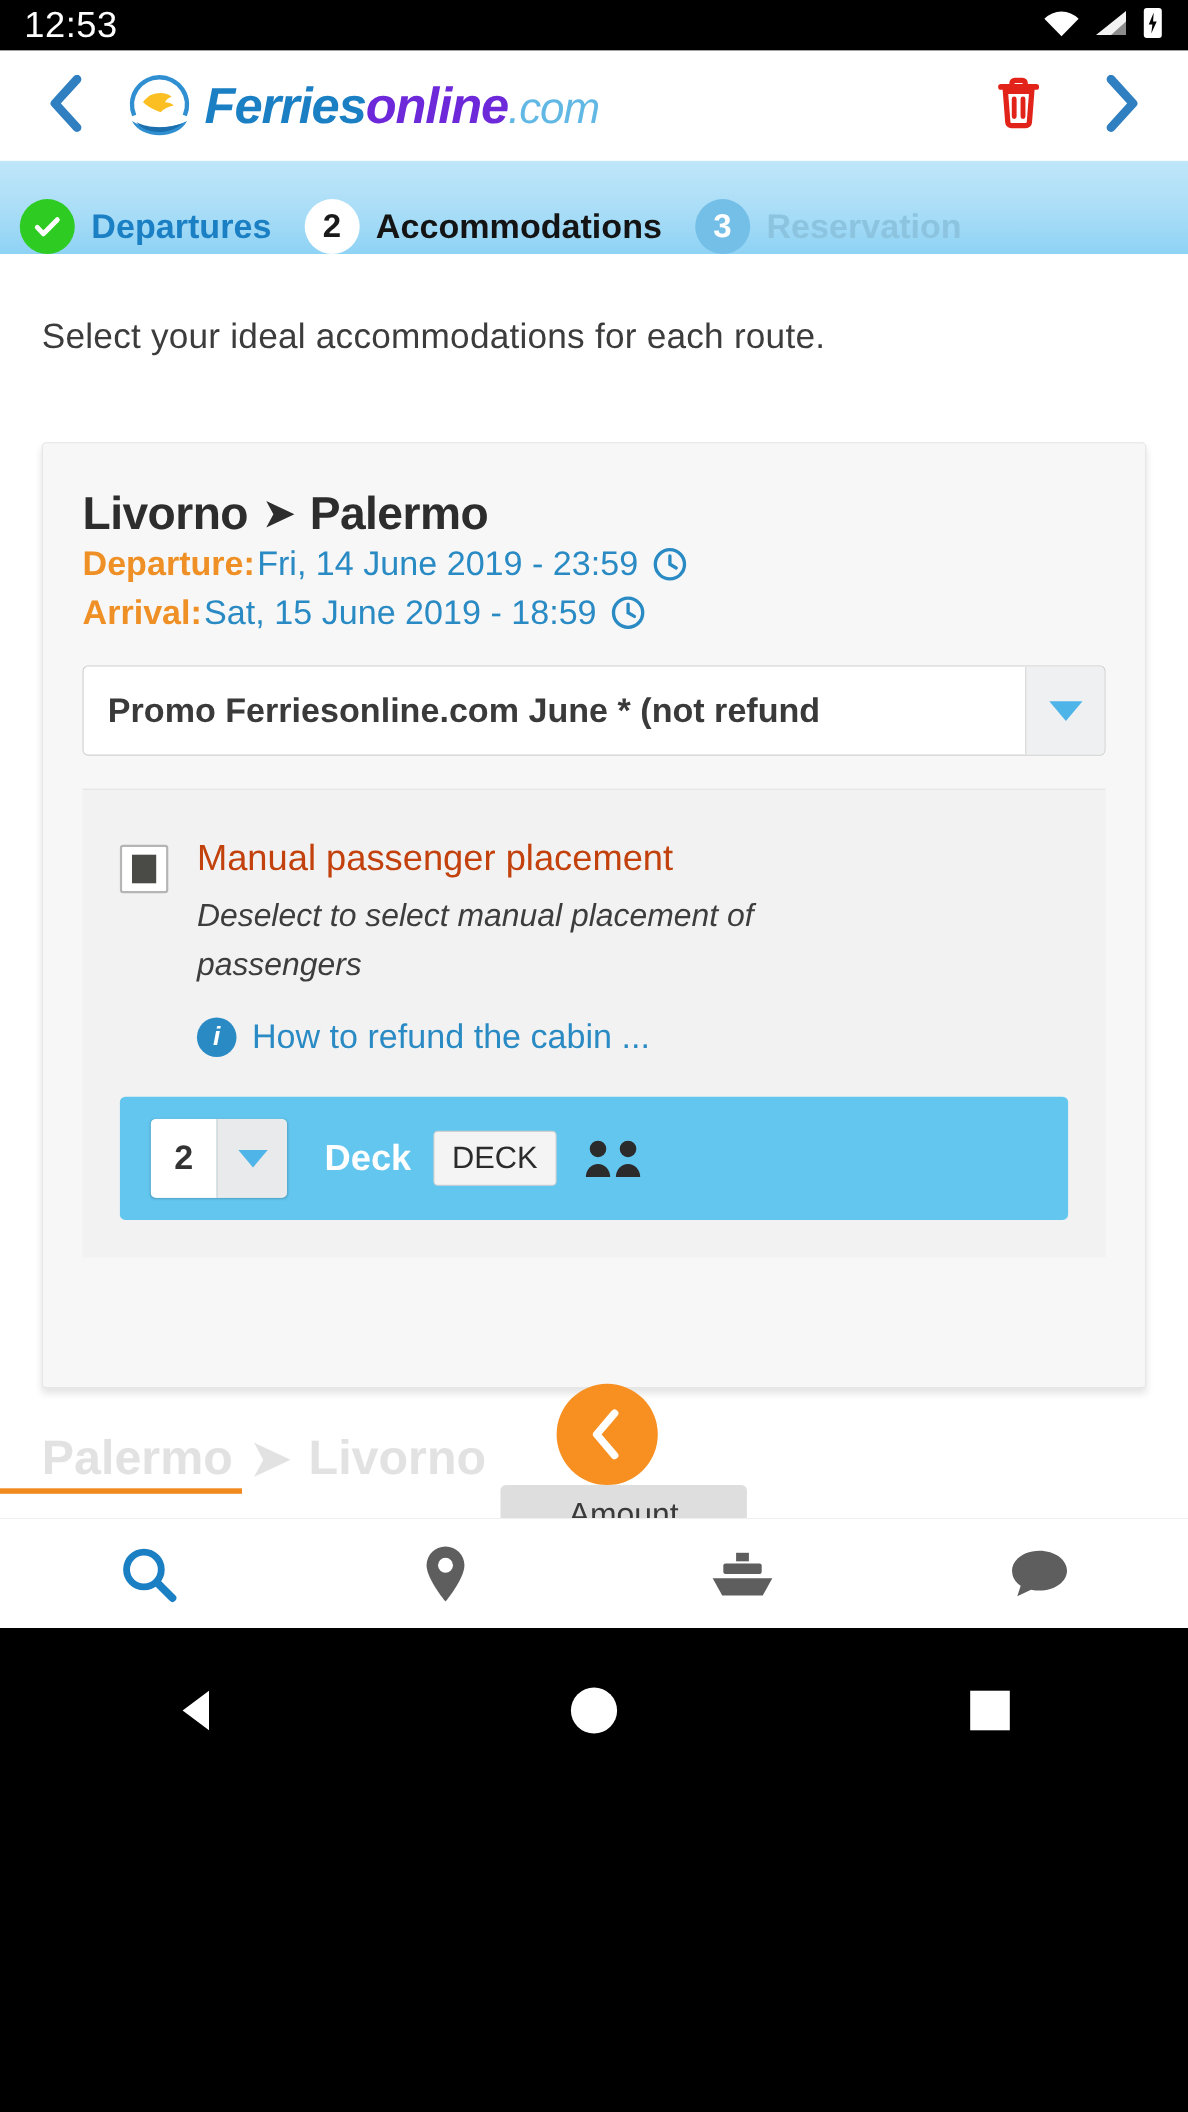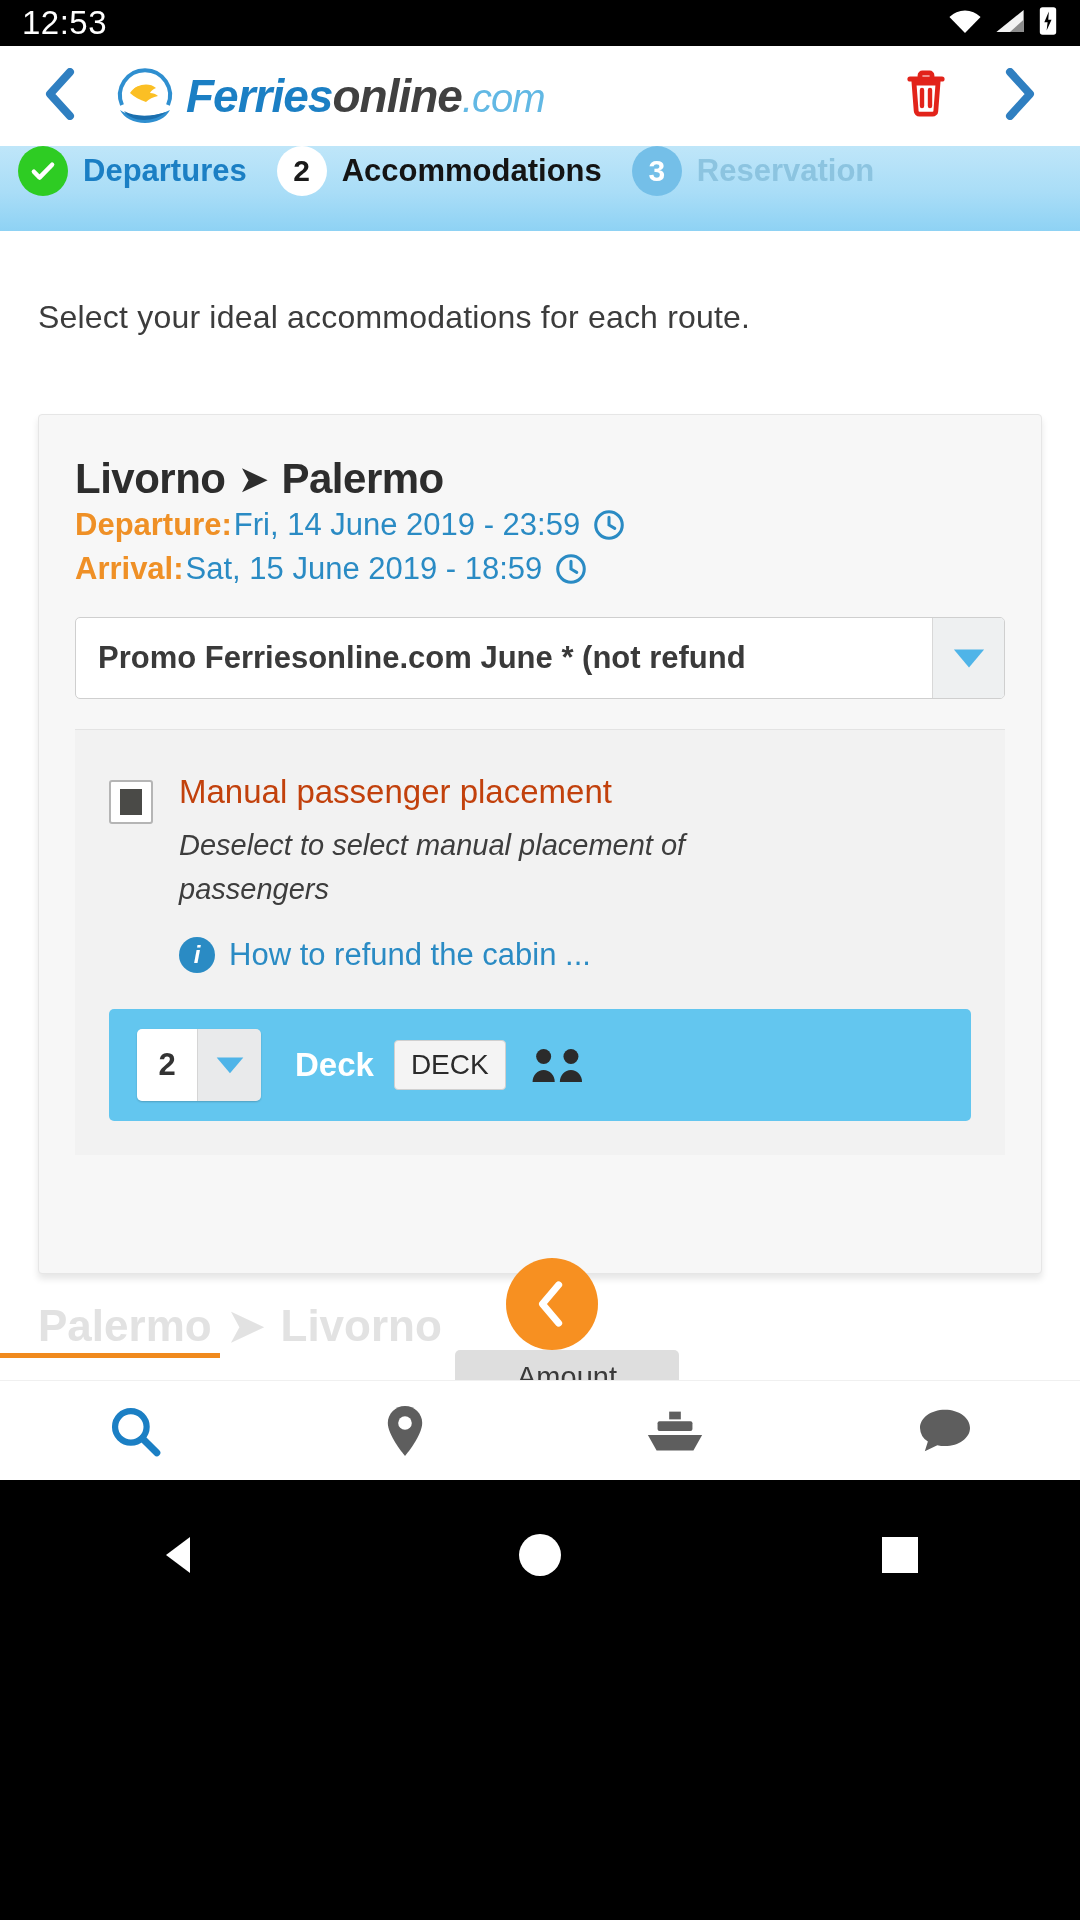--- a/index.html
+++ b/index.html
@@ -29,52 +29,52 @@
   .chev{ display:inline-block; }
   .logo-wrap{ display:flex; align-items:center; margin-left:34px; }
   .logo-mark{ width:62px; height:62px; position:relative; }
   .logo-text{ margin-left:10px; display:flex; align-items:baseline; }
   .logo-ferries{
     font-size:46px; font-weight:bold; font-style:italic;
     color:#1b7fc4; letter-spacing:-1px;
   }
   .logo-online{
     font-size:46px; font-weight:bold; font-style:italic;
-    color:#404040; letter-spacing:-1px;
+    color:#6d28d9; letter-spacing:-1px;
   }
   .logo-com{
     font-size:40px; font-style:italic; color:#62b8e4; letter-spacing:-1px;
   }
   .appbar-right{
     margin-left:auto; display:flex; align-items:center; gap:52px;
   }
 
   
   .stepper{
     height:85px;
     background:linear-gradient(180deg,#bfe6f9 0%,#a9ddf7 55%,#8ed2f4 100%);
-    display:flex; align-items:flex-start; padding:0 18px; gap:0;
+    display:flex; align-items:flex-end; padding:0 18px; gap:0;
   }
   .step{ display:flex; align-items:center; }
   .step-circle{
     width:50px; height:50px; border-radius:50%;
     display:flex; align-items:center; justify-content:center;
     font-size:30px; font-weight:bold; flex:none;
   }
   .sc-done{ background:#2ecc23; color:#fff; }
   .sc-current{ background:#fff; color:#1a1a1a; }
   .sc-future{ background:#74bfe8; color:#ffffff; }
   .step-label{ font-size:31px; font-weight:bold; margin-left:15px; }
   .lbl-done{ color:#1b7fc4; }
   .lbl-current{ color:#141414; }
   .lbl-future{ color:#8cc4e0; }
   .step + .step{ margin-left:30px; }
 
   
-  .content{ padding:12px 38px; background:#fff; }
+  .content{ padding:0 38px; background:#fff; }
   .intro{
     font-size:32px; color:#3c3c3c; padding:56px 0 0 0; letter-spacing:.2px;
   }
 
   .card{
     margin-top:78px;
     background:#f7f7f7;
     border:1px solid #e6e6e6;
     border-radius:4px;
     box-shadow:0 5px 7px rgba(0,0,0,.10);

